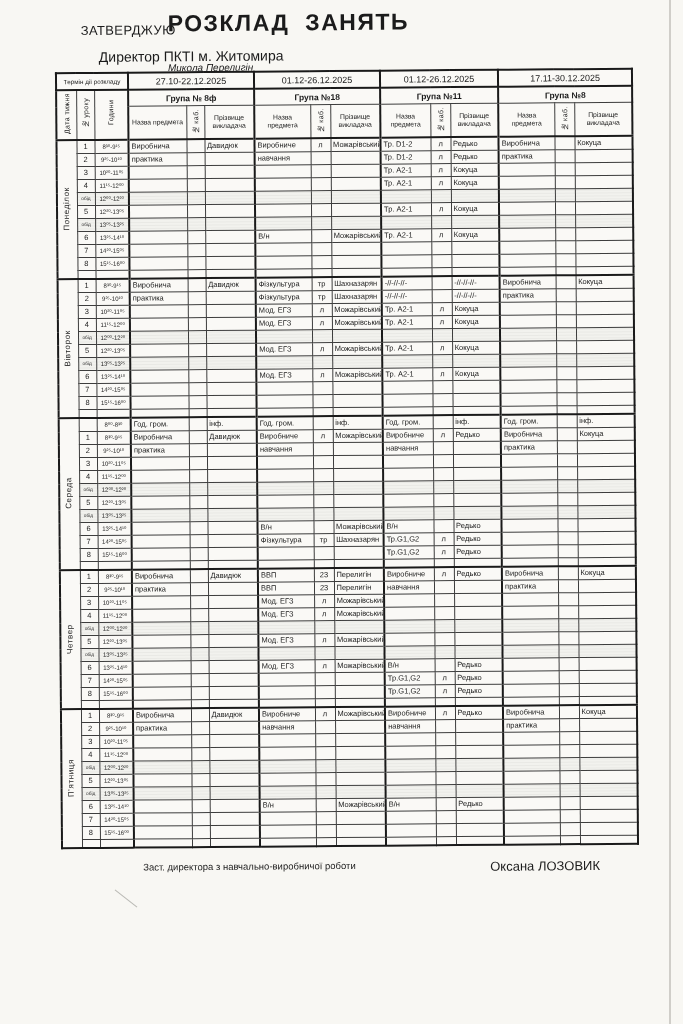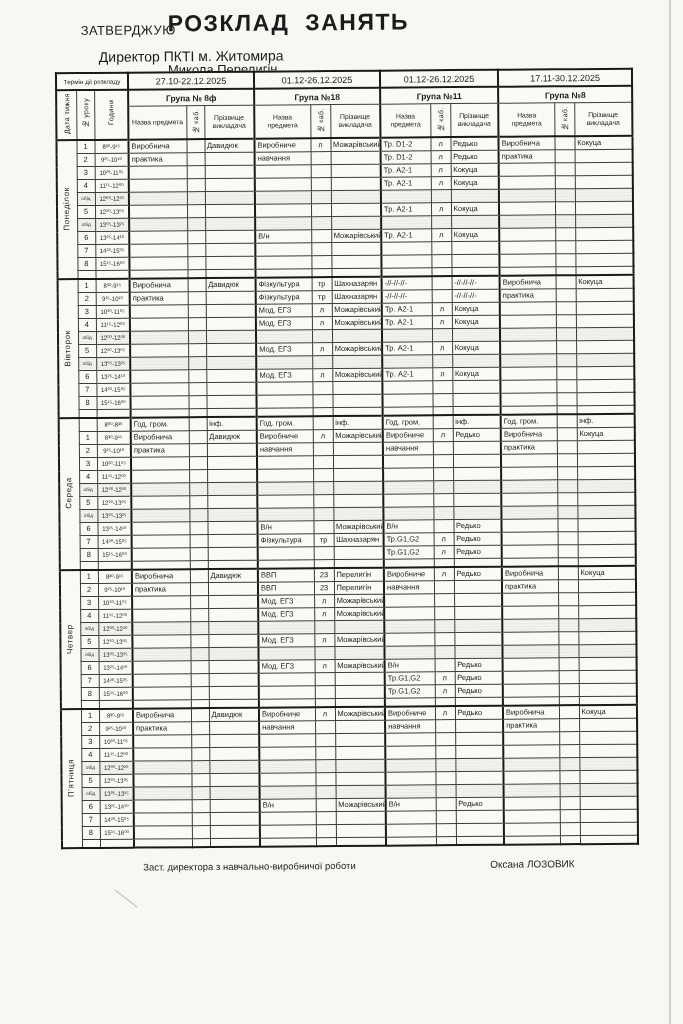--- a/index.html
+++ b/index.html
@@ -6,21 +6,21 @@
   .page {
     position:relative; width:683px; height:1024px; margin:0 auto;
     background:#f8f7f3; overflow:hidden;
     font-family:"Liberation Sans","DejaVu Sans",sans-serif; color:#1b1b1b;
   }
   .sheet { position:absolute; inset:0; transform:rotate(-0.45deg); transform-origin:340px 460px; }
 
   .approve       { position:absolute; left:84px;  top:21px; font-size:13px; letter-spacing:.4px;text-align:right; }
   .doc-title     { position:absolute; left:171px; top:9px;  font-size:23px; font-weight:bold; letter-spacing:1.5px; white-space:pre; }
   .director      { position:absolute; left:102px; top:47px; font-size:14px; }
-  .director-name { position:absolute; left:171px; top:61px; font-size:13px; }
+  .director-name { position:absolute; left:171px; top:61px; font-size:10px;font-style:italic; }
 
   table.schedule {
     position:absolute; left:58px; top:70px; width:576px;
     table-layout:fixed; border-collapse:collapse; border:2px solid #1a1a1a;
     background:#faf9f6;
   }
   th, td {
     border:1px solid #3d3d3d; padding:0 2px; overflow:hidden;
     white-space:nowrap; font-weight:normal; vertical-align:middle;
   }
@@ -42,21 +42,21 @@
   .day-cell .vtext { font-size:8px; letter-spacing:.6px; }
   .num-cell  { text-align:center; font-size:7.5px; padding:0; }
   .time-cell { text-align:center; font-size:6px; padding:0; color:#222; }
   .room      { text-align:center; }
   .row-lesson td, .row-extra td { height:12px; }
   .row-break  td { height:12px; background:repeating-linear-gradient(180deg,#e9e9e5 0 1px,#f2f2ee 1px 3px); }
   .row-break .num-cell { font-size:4.8px; color:#333; }
   .row-spacer td { height:7px; }
 
   .footer-role { position:absolute; left:140px; top:860px; font-size:9.5px; }
-  .footer-name { position:absolute; left:487px; top:860px; font-size:10px; }
+  .footer-name { position:absolute; left:487px; top:860px; font-size:13px; }
 
   .scan-edge { position:absolute; right:12px; top:0; width:2px; height:1024px; background:#a7a5a0; opacity:.5; }
   .scan-mark { position:absolute; left:112px; top:898px; width:28px; height:1px; background:#85857f; transform:rotate(38deg); opacity:.55; }
 </style>
 </head>
 <body>
 
 <div class="page">
   <div class="sheet">
 

